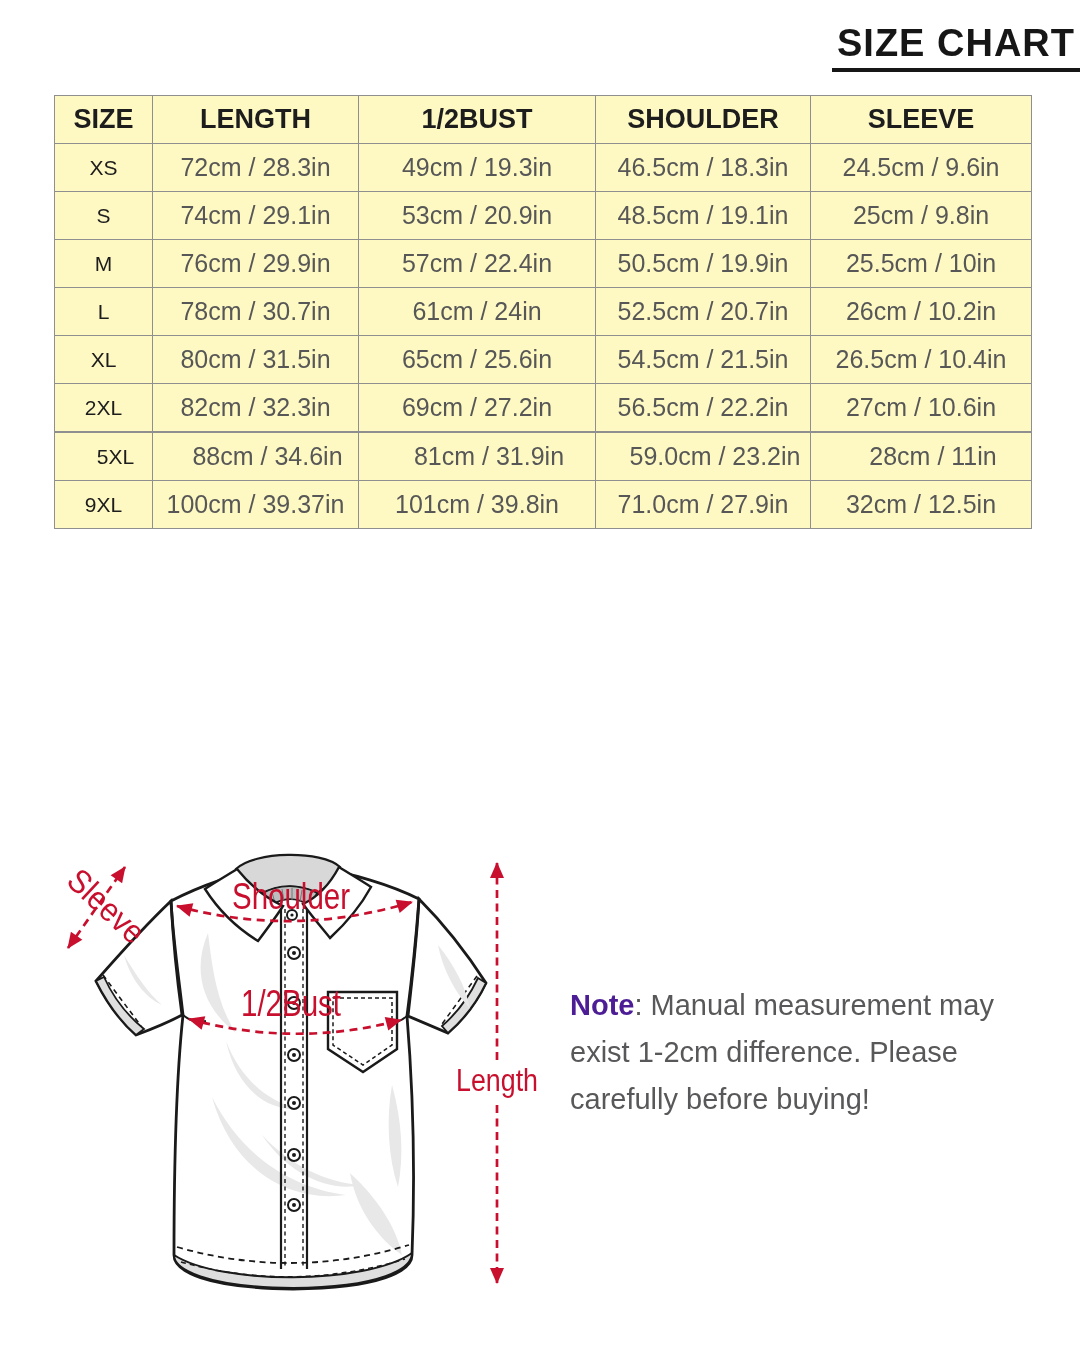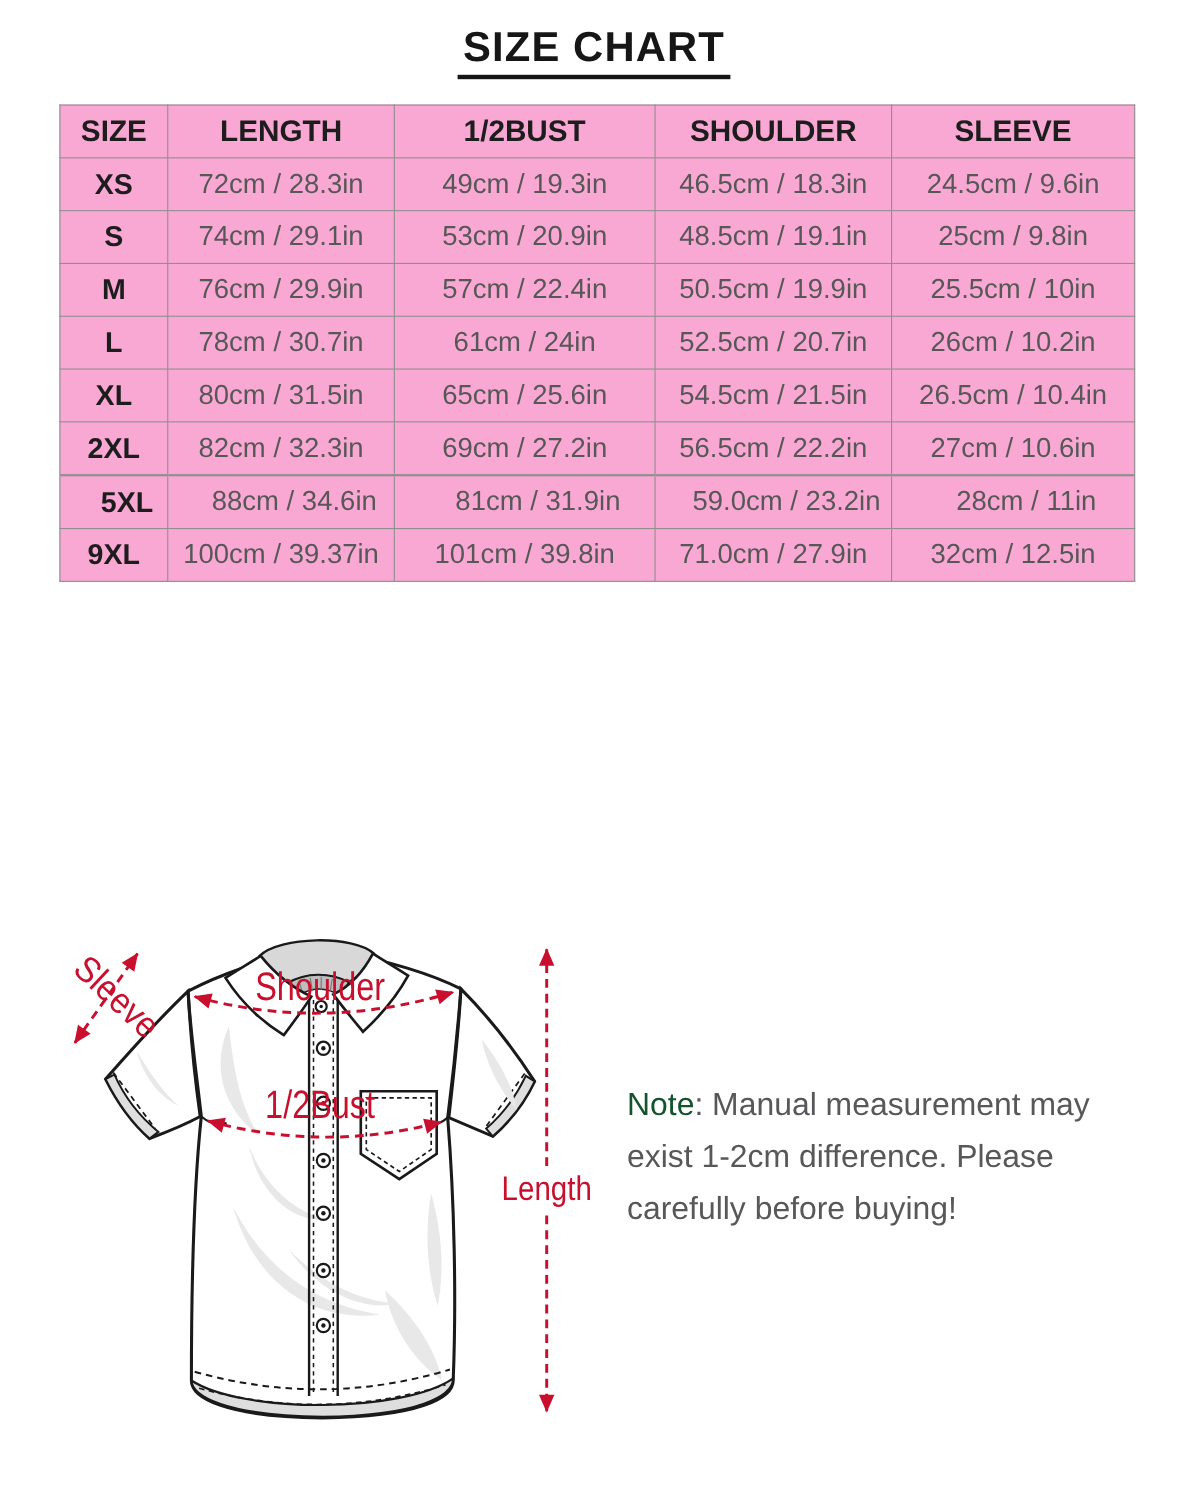--- a/index.html
+++ b/index.html
@@ -1,47 +1,47 @@
 <!DOCTYPE html>
 <html><head>
 <meta charset="utf-8">
 <style>
   html,body{margin:0;padding:0;background:#ffffff;}
   .page{
     position:relative;width:1080px;height:1369px;background:#ffffff;
     font-family:"Liberation Sans",sans-serif;overflow:hidden;
   }
-  .title-wrap{position:absolute;top:22px;left:0;width:100%;text-align:center;}
+  .title-wrap{position:absolute;top:22px;left:0;width:100%;text-align:right;}
   .title-wrap span{
     display:inline-block;font-size:38px;font-weight:bold;color:#161616;
     letter-spacing:1px;border-bottom:4px solid #161616;padding:0 5px 3px 5px;
   }
   table.size-table{
     position:absolute;left:54px;top:95px;width:977px;
-    border-collapse:collapse;table-layout:fixed;background:#f9a8d4;
+    border-collapse:collapse;table-layout:fixed;background:#fef9c3;
   }
   .size-table th,.size-table td{
     border:1px solid #8f8f8f;text-align:center;vertical-align:middle;
     height:47px;padding:0;overflow:hidden;white-space:nowrap;
   }
   .size-table th{font-size:27px;font-weight:bold;color:#1d1d1d;}
   .size-table td{font-size:25px;color:#575757;}
-  .size-table td.size-cell{font-size:26px;font-weight:bold;color:#1d1d1d;}
+  .size-table td.size-cell{font-size:21px;font-weight:normal;color:#1d1d1d;}
   .size-table tr.seg td{border-top-width:2px;padding-left:24px;}
   .col-size{width:98px;}
   .col-length{width:206px;}
   .col-bust{width:237px;}
   .col-shoulder{width:215px;}
   .col-sleeve{width:221px;}
   svg.diagram{position:absolute;left:40px;top:835px;}
   .note{
     position:absolute;left:570px;top:982px;width:478px;
     font-size:29px;line-height:47px;color:#58585a;
   }
-  .note b{color:#14532d;font-weight:normal;margin-top:20px;}
+  .note b{color:#4c1d95;font-weight:bold;margin-top:20px;}
   .shirt-line{fill:none;stroke:#1a1a1a;}
   .red-dash{fill:none;stroke:#c8102e;stroke-width:2.7;stroke-dasharray:8 5.5;}
   .red-label{fill:#c8102e;font-family:"Liberation Sans",sans-serif;}
 </style>
 </head>
 <body>
 
 <div class="page">
 
   <div class="title-wrap">

